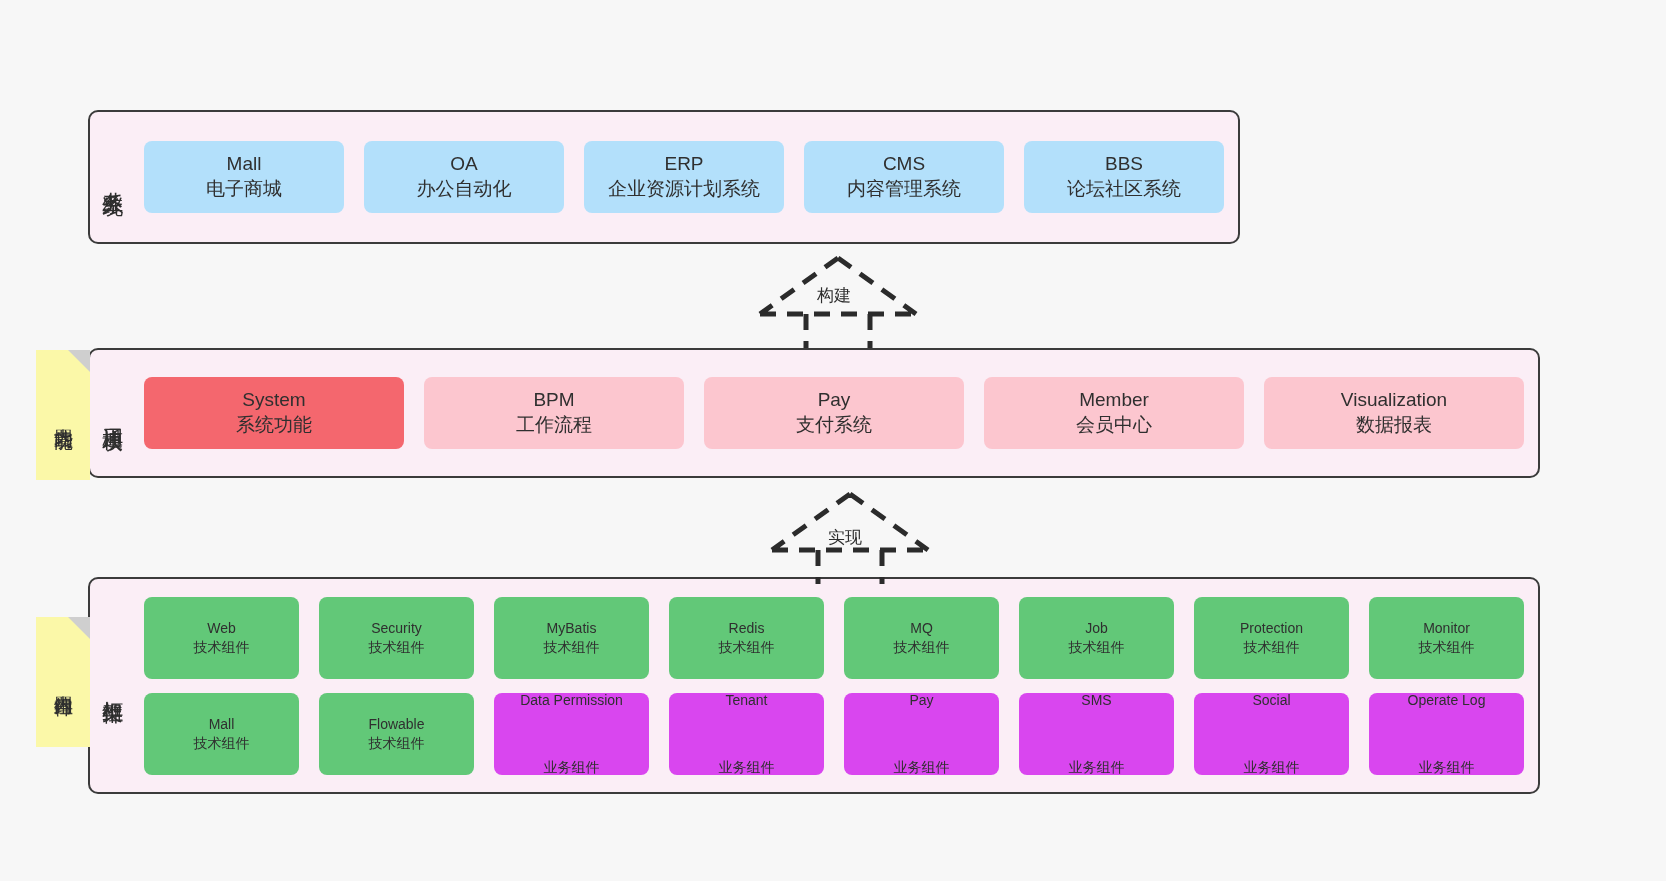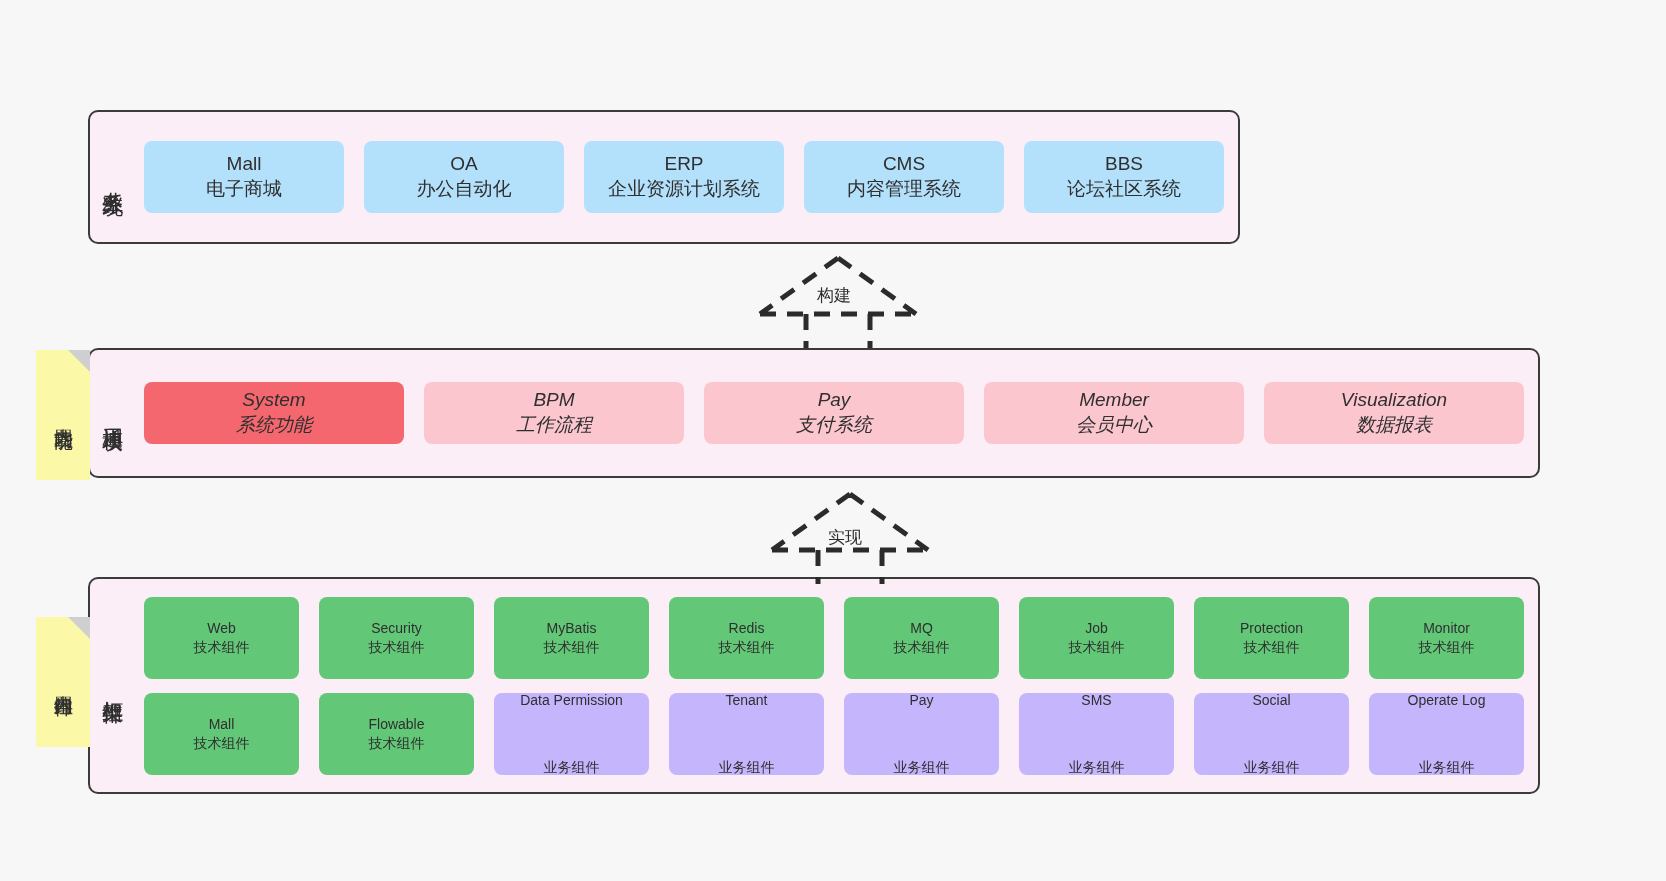--- a/index.html
+++ b/index.html
@@ -76,30 +76,30 @@
     user-select: none;
   }
   .card .t1 { white-space: normal; }
   .card .t2 { white-space: nowrap; }
 
   
   .c-blue       { background: #b3e0fb; }
   .c-red        { background: #f4676e; }
   .c-pink       { background: #fcc6cf; }
   .c-green      { background: #62c878; }
-  .c-lightgreen { background: #c4b5fd; gap: 48px; }
+  .c-lightgreen { background: #d946ef; gap: 48px; }
 
   
   #layer-business  { left: 88px;  top: 110px; width: 1152px; height: 134px; }
   #layer-business .cards { padding-left: 8px; }
   #layer-business .card  { height: 72px; }
 
   #layer-common    { left: 88px;  top: 348px; width: 1452px; height: 130px; }
   #layer-common .cards { padding-left: 8px; }
-  #layer-common .card  { height: 62px; font-style: italic; }
+  #layer-common .card  { height: 72px; }
 
   #layer-framework { left: 88px;  top: 577px; width: 1452px; height: 217px; }
   #layer-framework .cards { padding-left: 8px; gap: 14px; }
   #layer-framework .card  { height: 82px; font-size: 14px; }
 
   
   .note {
     position: absolute;
     background: #fbf8a8;
     width: 54px;

